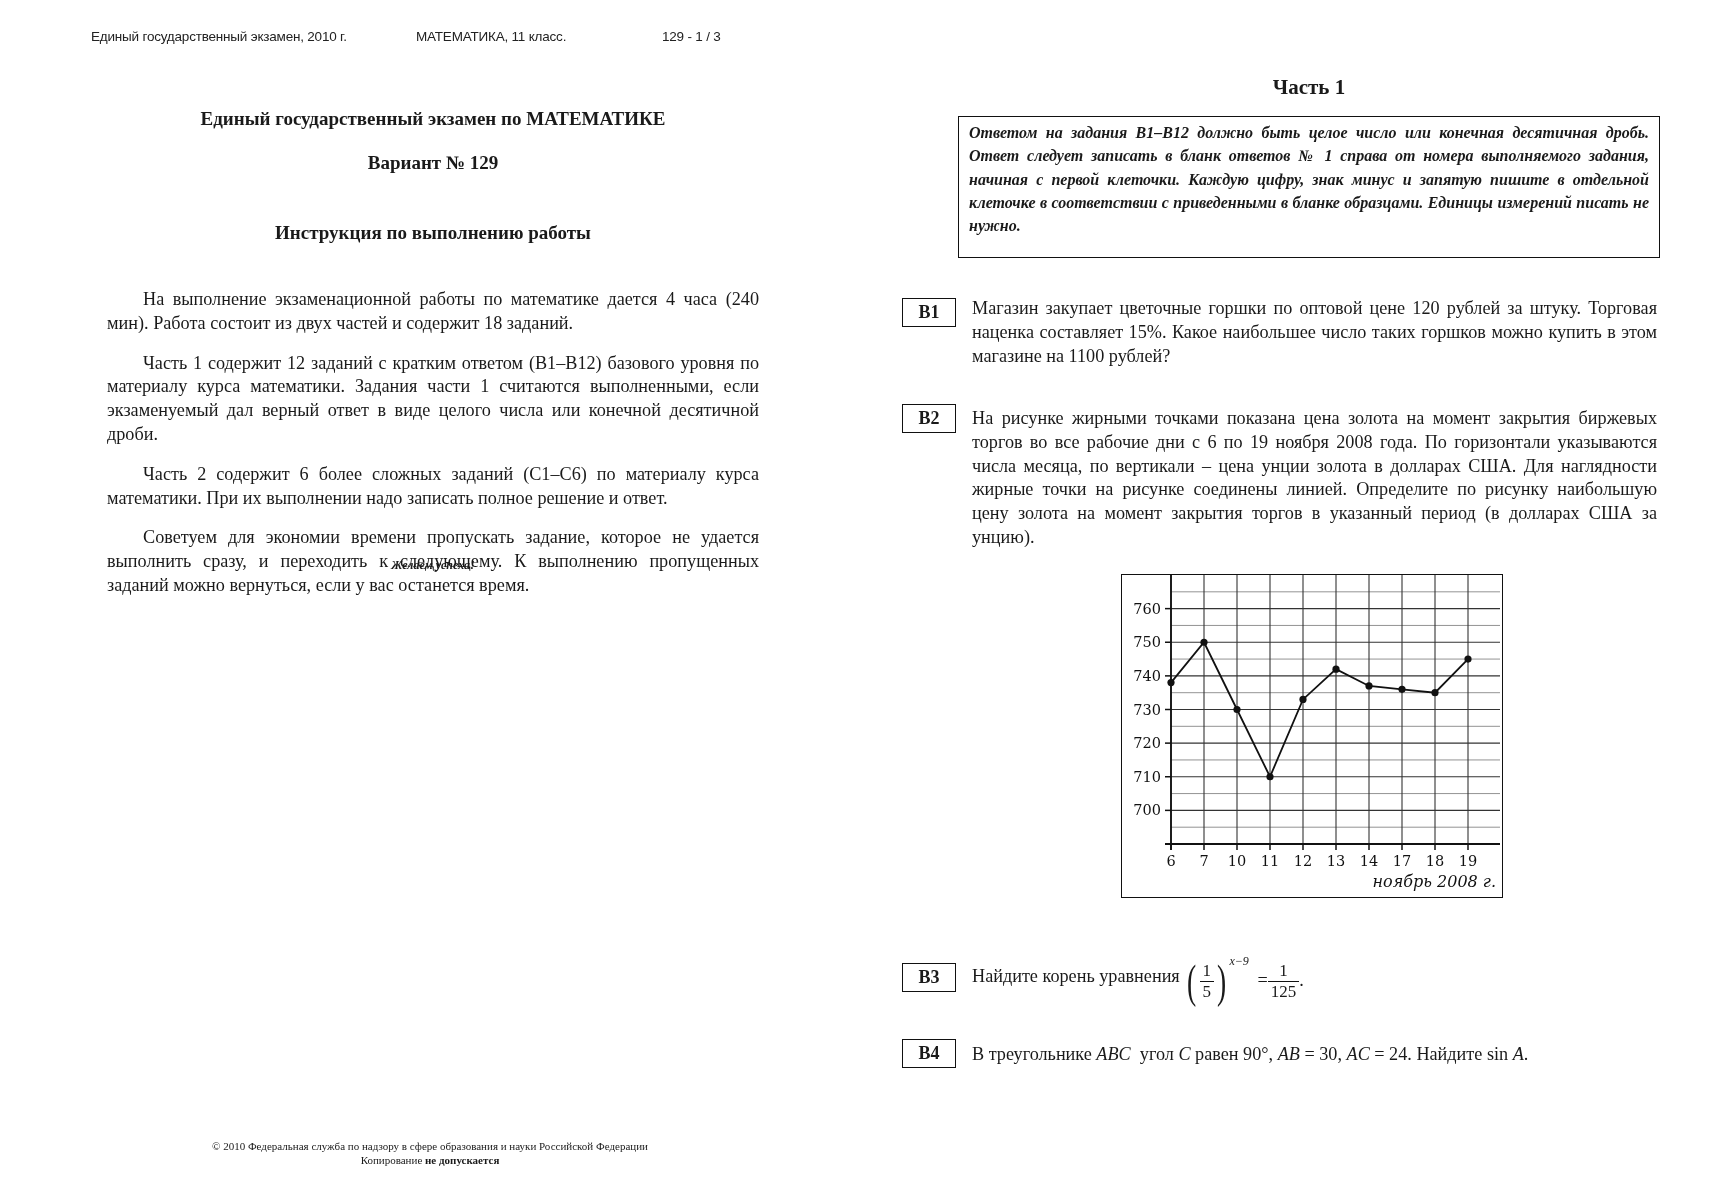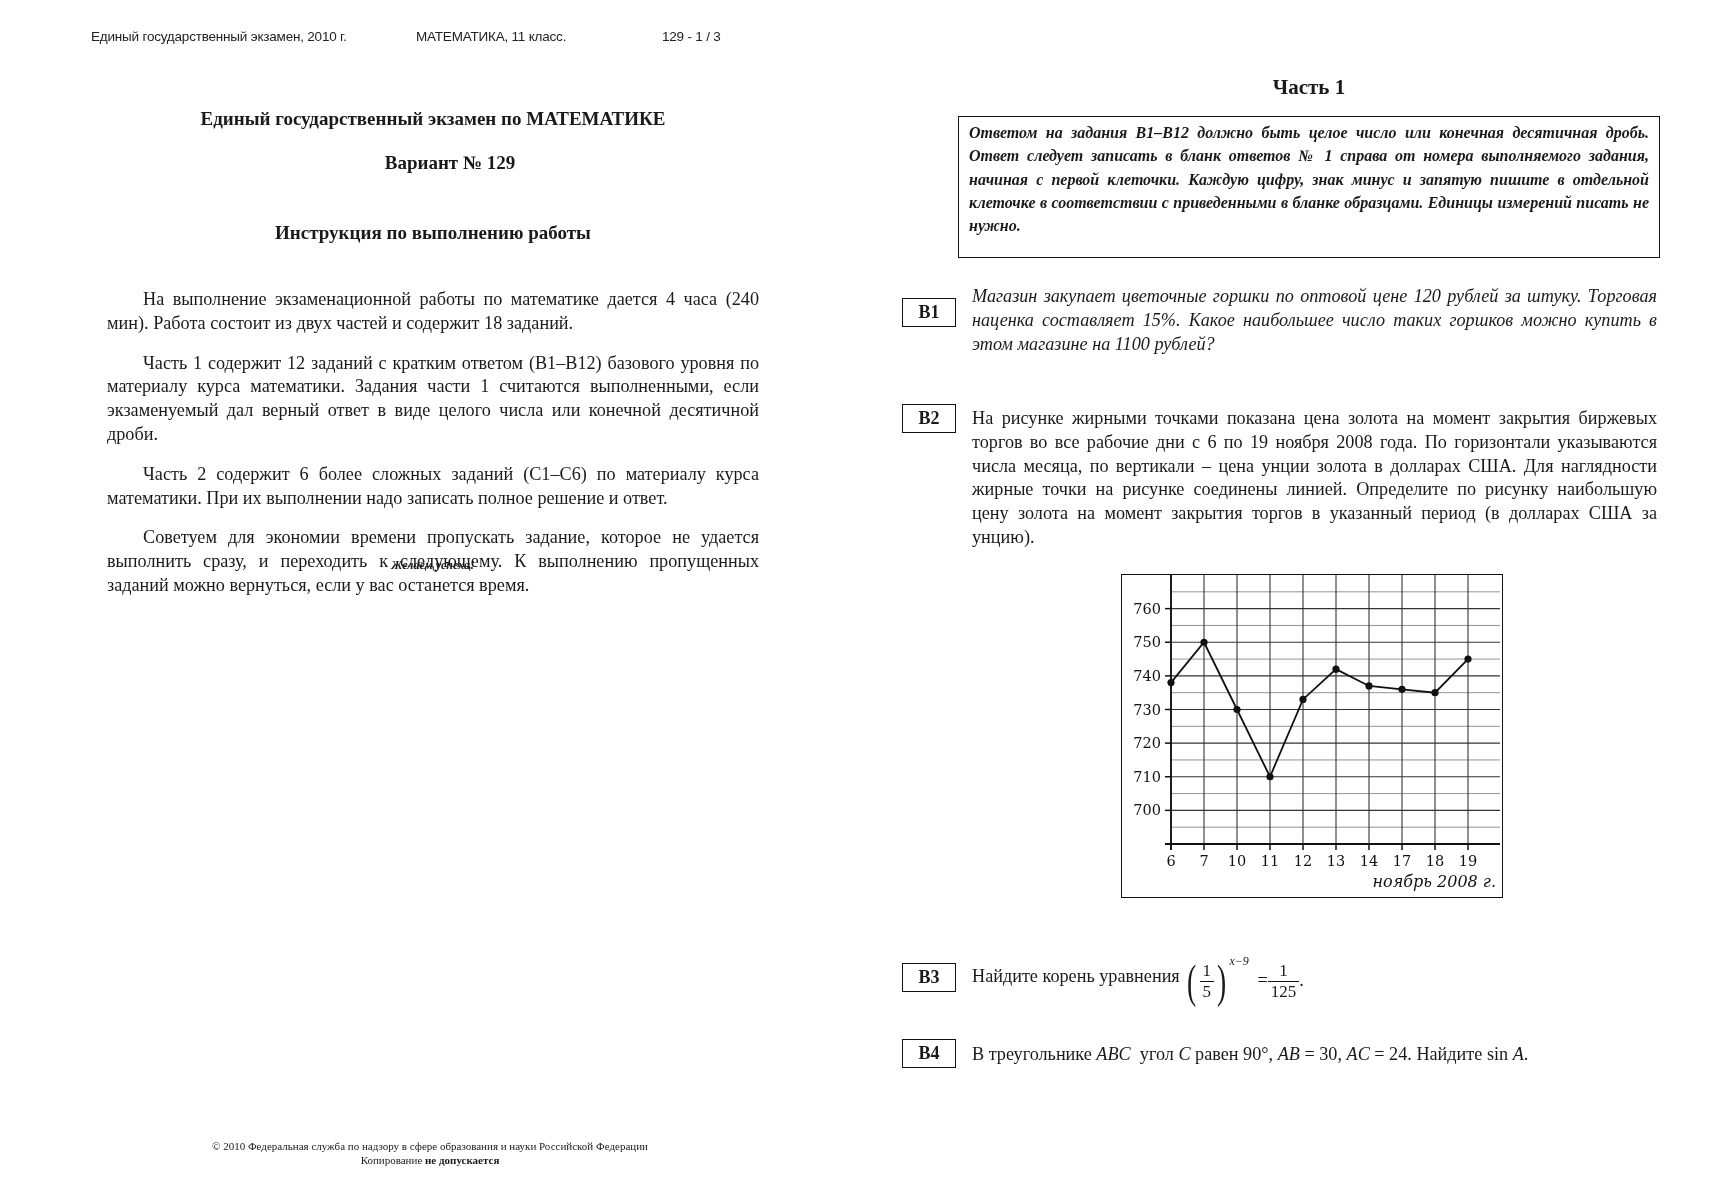--- a/index.html
+++ b/index.html
@@ -24,42 +24,42 @@
   .paren { display: inline-block; vertical-align: middle; font-size: 46px; font-weight: 100; line-height: 46px; transform: scaleX(0.6); }
 </style>
 </head>
 <body>
 
 <div class="abs hdr" style="left:91px;">Единый государственный экзамен, 2010 г.</div>
 <div class="abs hdr" style="left:416px;">МАТЕМАТИКА, 11 класс.</div>
 <div class="abs hdr" style="left:662px;">129 - 1 / 3</div>
 
 <div class="abs title" style="left:91px; width:684px; top:108px;">Единый государственный экзамен по МАТЕМАТИКЕ</div>
-<div class="abs title" style="left:108px; width:684px; top:152px;text-align:center;">Вариант № 129</div>
+<div class="abs title" style="left:91px; width:684px; top:152px;text-align:center;">Вариант № 129</div>
 <div class="abs title" style="left:91px; width:684px; top:222px;">Инструкция по выполнению работы</div>
 
 <div class="para" style="top:272px;">
   <p>На выполнение экзаменационной работы по математике дается 4 часа (240 мин). Работа состоит из двух частей и содержит 18 заданий.</p>
   <p>Часть 1 содержит 12 заданий с кратким ответом (B1–B12) базового уровня по материалу курса математики. Задания части 1 считаются выполненными, если экзаменуемый дал верный ответ в виде целого числа или конечной десятичной дроби.</p>
   <p>Часть 2 содержит 6 более сложных заданий (С1–С6) по материалу курса математики. При их выполнении надо записать полное решение и ответ.</p>
   <p>Советуем для экономии времени пропускать задание, которое не удается выполнить сразу, и переходить к следующему. К выполнению пропущенных заданий можно вернуться, если у вас останется время.</p>
 </div>
 
 <div class="abs wish" style="left:91px; width:684px; top:558px;">Желаем успеха!</div>
 
 <div class="abs footer" style="top:1139px;">
   <div>© 2010  Федеральная служба по надзору в сфере образования и науки Российской Федерации</div>
   <div><span>Копирование </span><b>не допускается</b></div>
 </div>
 
 <div class="abs part-title" style="left:958px; width:702px; top:75px;">Часть 1</div>
 <div class="abs notice">Ответом на задания B1–B12 должно быть целое число или конечная десятичная дробь. Ответ следует записать в бланк ответов № 1 справа от номера выполняемого задания, начиная с первой клеточки. Каждую цифру, знак минус и запятую пишите в отдельной клеточке в соответствии с приведенными в бланке образцами. Единицы измерений писать не нужно.</div>
 
 <div class="bbox" style="top:298px;">B1</div>
-<div class="task" style="top:285px;font-style:italic;">
+<div class="task" style="top:297px;">
   <p>Магазин закупает цветочные горшки по оптовой цене 120 рублей за штуку. Торговая наценка составляет 15%. Какое наибольшее число таких горшков можно купить в этом магазине на 1100 рублей?</p>
 </div>
 
 <div class="bbox" style="top:404px;">B2</div>
 <div class="task" style="top:407px;">
   <p>На рисунке жирными точками показана цена золота на момент закрытия биржевых торгов во все рабочие дни с 6 по 19 ноября 2008 года. По горизонтали указываются числа месяца, по вертикали – цена унции золота в долларах США. Для наглядности жирные точки на рисунке соединены линией. Определите по рисунку наибольшую цену золота на момент закрытия торгов в указанный период (в долларах США за унцию).</p>
 </div>
 
 <div class="abs chart-frame">
   <svg id="chart-svg" width="380" height="322" viewBox="0 0 380 322">

